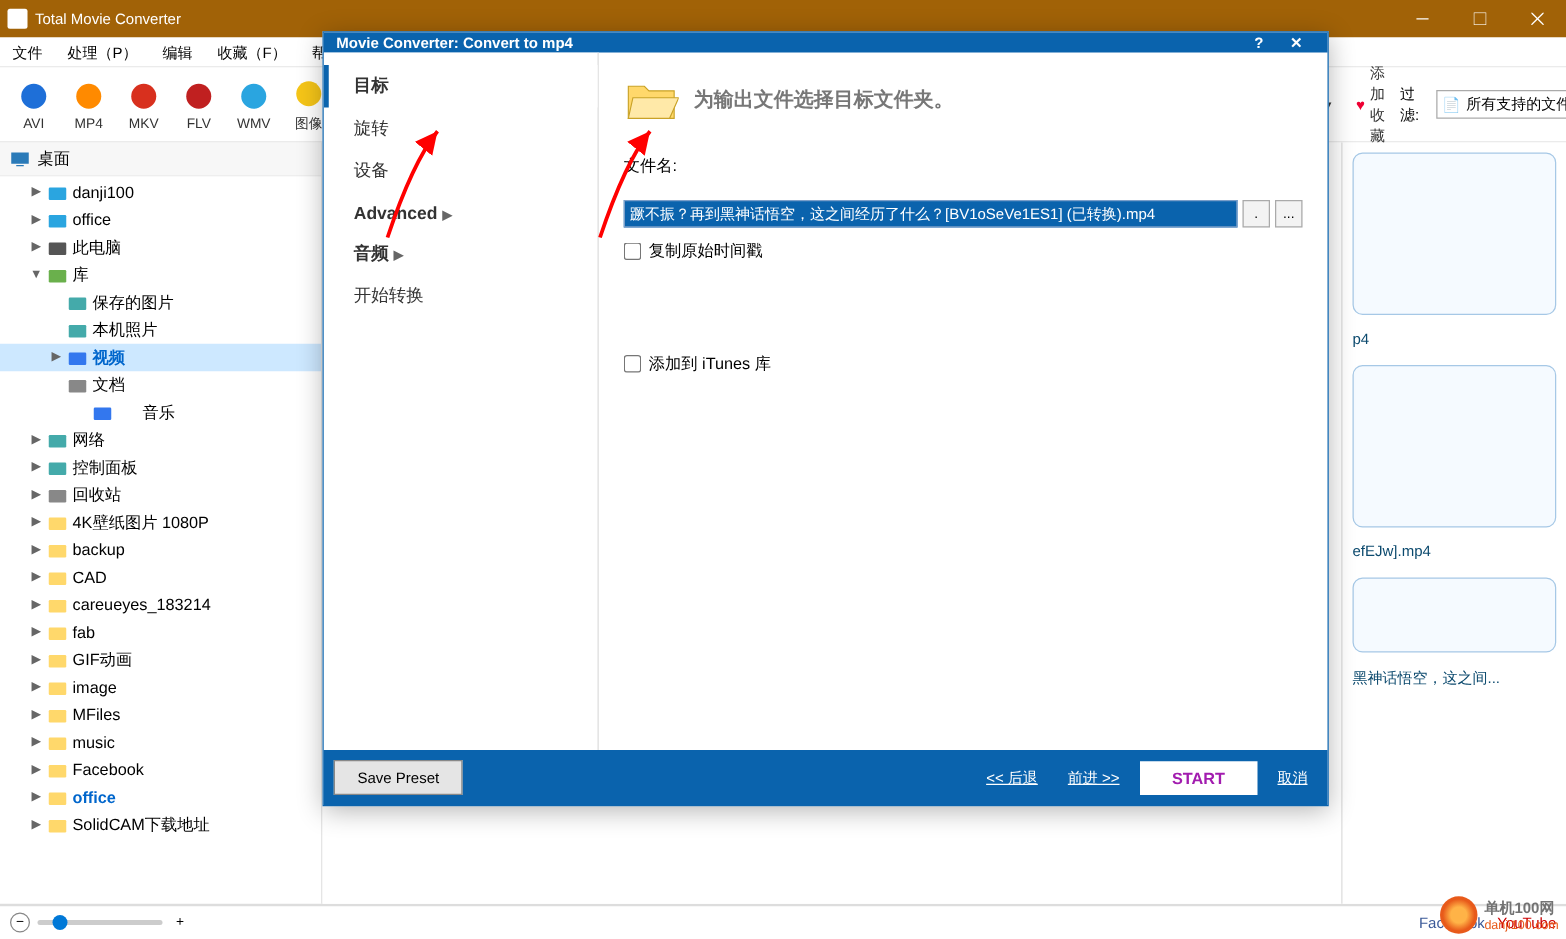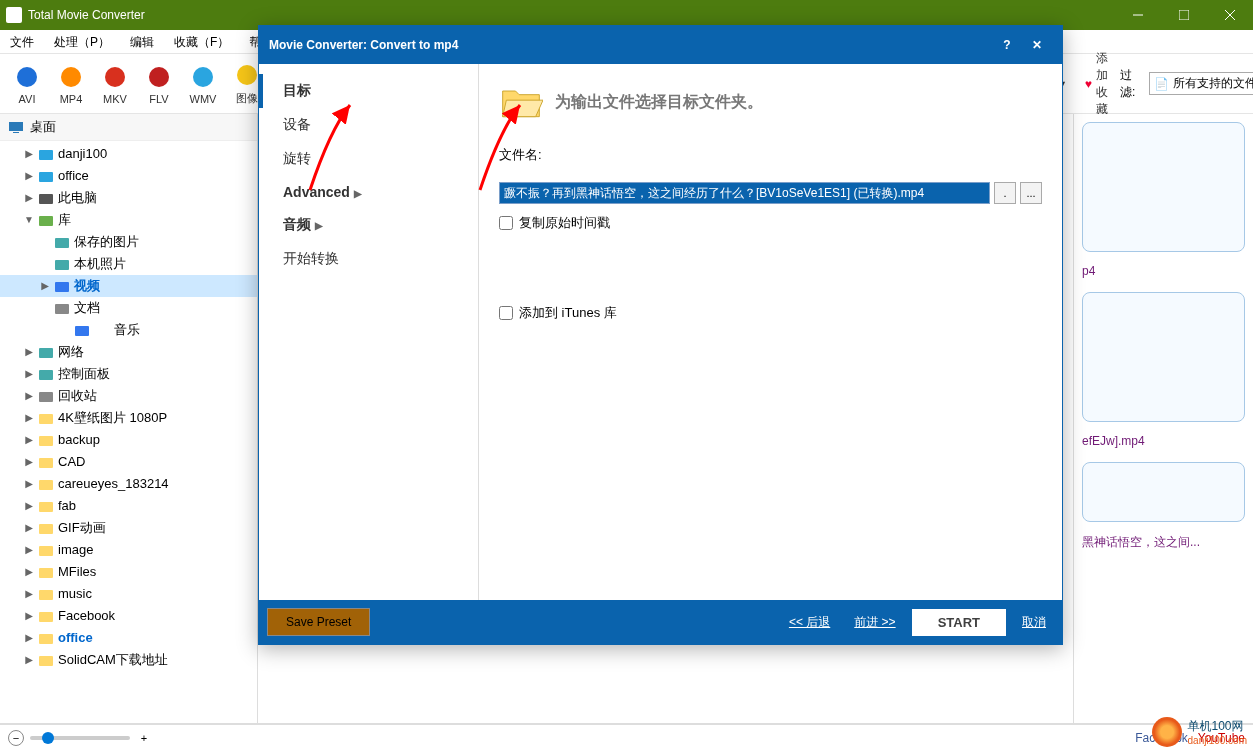--- a/index.html
+++ b/index.html
@@ -1,19 +1,19 @@
 <!DOCTYPE html>
 <html><head>
 <meta charset="utf-8">
 <style>
 * { margin: 0; padding: 0; box-sizing: border-box; font-family: "Microsoft YaHei", "Segoe UI", Tahoma, sans-serif; }
 body { width: 1253px; height: 751px; overflow: hidden; background: #fff; position: relative; }
 
 
-.titlebar { height: 30px; background: #4d7c0f; color: #fff; display: flex; align-items: center; font-size: 12px; }
+.titlebar { height: 30px; background: #a16207; color: #fff; display: flex; align-items: center; font-size: 12px; }
 .titlebar .icon { width: 16px; height: 16px; margin: 0 6px; background: #fff; border-radius: 2px; display:inline-block;}
 .titlebar .title { flex: 1; }
 .titlebar .winbtn { width: 46px; height: 30px; display: flex; align-items: center; justify-content: center; cursor: pointer; }
 .titlebar .winbtn svg { stroke: #fff; stroke-width: 1; fill: none; }
 
 
 .menubar { height: 24px; background: #fff; display: flex; align-items: center; border-bottom: 1px solid #e5e5e5; font-size: 12px; }
 .menubar .mi { padding: 0 10px; line-height: 24px; cursor: pointer; }
 
 
@@ -42,29 +42,29 @@
 
 .statusbar { height:27px; display:flex; align-items:center; padding:0 8px; gap:10px; border-top:1px solid #ddd; font-size:12px;}
 .zoom-ctrl{display:flex;align-items:center;gap:6px;}
 .zbtn{width:16px;height:16px;border:1px solid #888;border-radius:50%;display:flex;align-items:center;justify-content:center;cursor:pointer;font-size:11px;}
 .zslider{width:100px;height:4px;background:#ccc;position:relative;border-radius:2px;}
 .zslider .knob{position:absolute;left:12px;top:-4px;width:12px;height:12px;background:#0078d7;border-radius:50%;}
 
 
 .right-strip{position:absolute;right:0;top:0;width:180px;height:100%;border-left:1px solid #ddd;padding:8px;font-size:12px;}
 .thumb{border:1px solid #a6c8e6;border-radius:8px;height:130px;margin-bottom:8px;background:#f5faff;}
-.rtxt{color:#701a75;padding:4px 0;}
+.rtxt{color:#0c4a6e;padding:4px 0;}
 
 
 .wm{position:absolute;right:6px;bottom:4px;font-size:12px;color:#888;display:flex;align-items:center;gap:6px;}
 .wm .logo{width:30px;height:30px;border-radius:50%;background:radial-gradient(circle,#ffb347 30%,#e85a1a 60%);}
 
 
 .overlay{position:absolute;left:258px;top:25px;width:805px;height:620px;background:#fff;border:1px solid #0a63ad;box-shadow:0 4px 20px rgba(0,0,0,.3);display:flex;flex-direction:column;}
-.dlg-title{height:38px;background:#0a63ad;color:#fff;display:flex;align-items:center;padding:0 10px;font-size:12px;font-weight:bold;}
+.dlg-title{height:16px;background:#0a63ad;color:#fff;display:flex;align-items:center;padding:0 10px;font-size:12px;font-weight:bold;}
 .dlg-title .sp{flex:1;}
 .dlg-title .dbtn{width:30px;height:30px;display:flex;align-items:center;justify-content:center;cursor:pointer;}
 .dlg-body{flex:1;display:flex;overflow:hidden;}
 .dlg-nav{width:220px;background:#fff;border-right:1px solid #ddd;padding-top:10px;}
 .dlg-nav .ni{padding:8px 24px;font-size:14px;cursor:pointer;color:#333;}
 .dlg-nav .ni.active{background:#fff;border-left:4px solid #0a63ad;font-weight:bold;padding-left:20px;}
 .dlg-nav .ni.bold{font-weight:bold;}
 .dlg-nav .ni .chev{font-size:10px;margin-left:4px;color:#666;}
 .dlg-main{flex:1;padding:18px 20px;font-size:13px;}
 .dlg-hdr{display:flex;align-items:center;gap:12px;margin-bottom:24px;}
@@ -72,24 +72,24 @@
 .dlg-hdr .htxt{font-size:16px;color:#777;font-weight:bold;}
 .fld-lbl{margin-bottom:18px;}
 .fld-row{display:flex;gap:4px;margin-bottom:10px;}
 .fld-row input[type=text]{flex:1;border:1px solid #7a9ec9;padding:3px 4px;font-size:12px;background:#0a63ad;color:#fff;}
 .fld-row input[type=text]::selection{background:#fff;color:#000;}
 .fld-row .bb{width:22px;border:1px solid #aaa;background:#f3f3f3;cursor:pointer;font-size:11px;}
 .chk{display:flex;align-items:center;gap:6px;margin:6px 0;}
 .chk input{width:14px;height:14px;}
 .dlg-footer{height:44px;background:#0a63ad;display:flex;align-items:center;padding:0 8px;gap:8px;}
 .fbtn{background:#fff;border:1px solid #888;padding:6px 18px;font-size:12px;cursor:pointer;}
-.fbtn.save{background:#a16207;}
+.fbtn.save{background:#e5e5e5;}
 .dlg-footer .sp{flex:1;}
 .navbtn{color:#fff;font-size:12px;padding:4px 8px;cursor:pointer;text-decoration:underline;}
-.startbtn{background:#fff;color:#404040;font-weight:bold;padding:6px 26px;border:none;cursor:pointer;font-size:13px;}
+.startbtn{background:#fff;color:#a21caf;font-weight:bold;padding:6px 26px;border:none;cursor:pointer;font-size:13px;}
 
 
 .arrow{position:absolute;pointer-events:none;}
 </style>
 </head>
 <body>
 
 <div class="titlebar">
   <span class="icon"></span>
   <span class="title">Total Movie Converter</span>
@@ -557,22 +557,22 @@
 <div class="overlay">
   <div class="dlg-title">
     <span>Movie Converter:  Convert to mp4</span>
     <span class="sp"></span>
     <div class="dbtn">?</div>
     <div class="dbtn">✕</div>
   </div>
   <div class="dlg-body">
     <div class="dlg-nav" id="dlgnav">
         <div class="ni active bold"><span>目标</span></div>
+        <div class="ni"><span>旋转</span></div>
         <div class="ni"><span>设备</span></div>
-        <div class="ni"><span>旋转</span></div>
         <div class="ni bold"><span>Advanced</span><span class="chev">▶</span></div>
         <div class="ni bold"><span>音频</span><span class="chev">▶</span></div>
         <div class="ni"><span>开始转换</span></div>
       </div>
     <div class="dlg-main">
       <div class="dlg-hdr">
         <svg class="fico" viewBox="0 0 48 40">
             <path d="M4 8 L18 8 L22 12 L44 12 L44 36 L4 36 Z" fill="#ffd86b" stroke="#c9a227"></path>
             <path d="M8 18 L48 18 L40 36 L4 36 Z" fill="#ffe9a8" stroke="#c9a227"></path>
           </svg>
@@ -611,16 +611,16 @@
         <path d="M0,0 L6,3 L0,6 Z" fill="#ff0000"></path>
       </marker>
     </defs>
   <path d="M10,90 Q30,30 50,5" stroke="#ff0000" stroke-width="3" fill="none" marker-end="url(#ah1)"></path>
   <path d="M180,90 Q200,30 220,5" stroke="#ff0000" stroke-width="3" fill="none" marker-end="url(#ah1)"></path>
 </svg>
 
 <div class="wm">
   <div class="logo"></div>
   <div>
-    <div style="color:#0c4a6e;font-weight:normal;">单机100网</div>
+    <div style="color:#737373;font-weight:bold;">单机100网</div>
     <div style="color:#e85a1a;font-size:10px;">danji100.com</div>
   </div>
 </div>
 
 </body></html>

